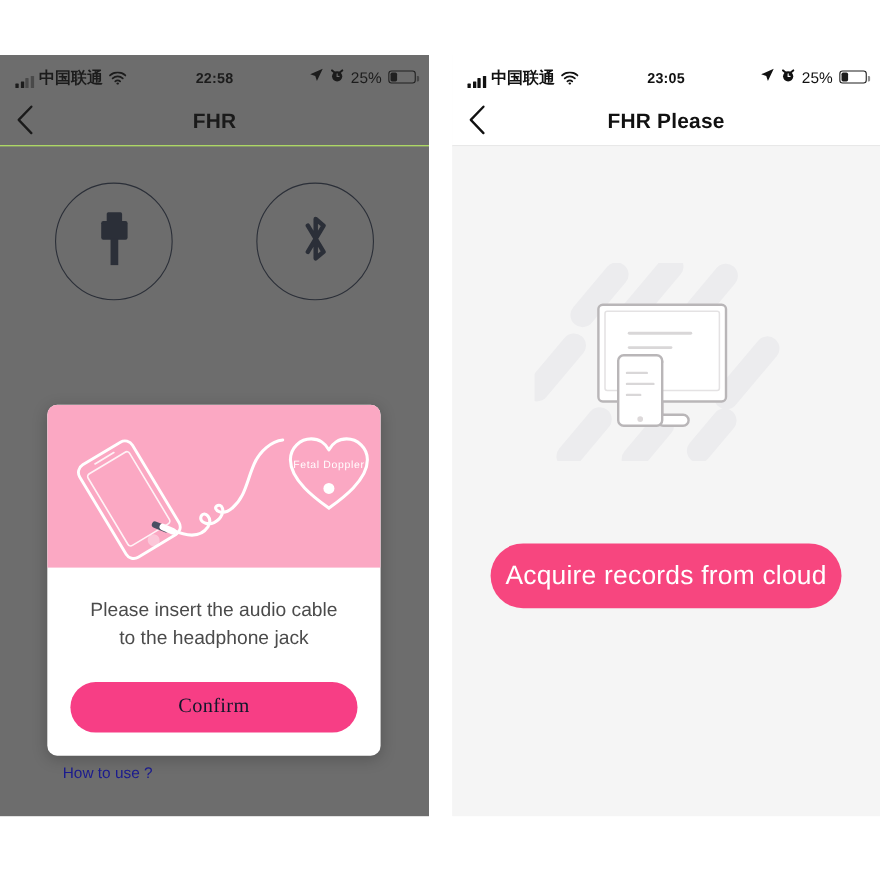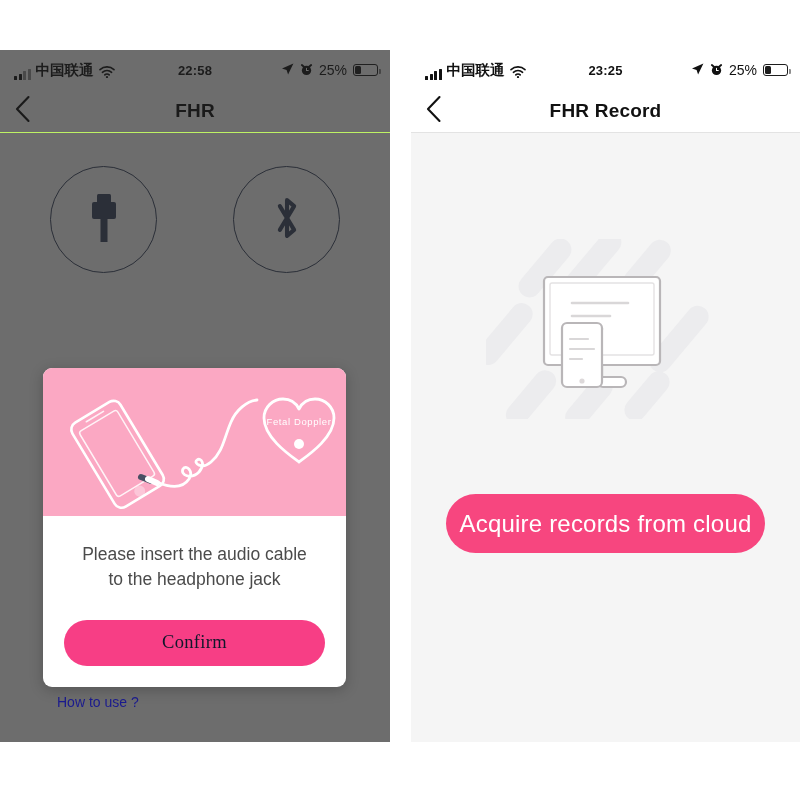--- a/index.html
+++ b/index.html
@@ -261,21 +261,21 @@
         <span class="carrier">中国联通</span>
         <span class="wifi-ico">
           <svg width="16" height="12" viewBox="0 0 16 12" fill="none">
             <path d="M1 3.6C3 1.8 5.4.9 8 .9s5 .9 7 2.7" stroke="currentColor" stroke-width="1.6" stroke-linecap="round"></path>
             <path d="M3.4 6.3C4.7 5.1 6.3 4.5 8 4.5s3.3.6 4.6 1.8" stroke="currentColor" stroke-width="1.6" stroke-linecap="round"></path>
             <path d="M5.8 8.9c.6-.6 1.4-.9 2.2-.9s1.6.3 2.2.9" stroke="currentColor" stroke-width="1.6" stroke-linecap="round"></path>
             <circle cx="8" cy="11" r="1.1" fill="currentColor"></circle>
           </svg>
         </span>
       </div>
-      <div class="sb-mid">23:25</div>
+      <div class="sb-mid">23:05</div>
       <div class="sb-right">
         <span class="loc-ico">
           <svg width="13" height="13" viewBox="0 0 13 13">
               <path d="M12.4.6 1 5.5l4.6 1.5L7.1 11.6 12.4.6Z" fill="currentColor"></path>
             </svg>
         </span>
         <span class="alarm-ico">
           <svg width="13" height="13" viewBox="0 0 14 14">
             <circle cx="7" cy="8" r="5" fill="currentColor"></circle>
             <path d="M2 2.2 4.2 4M12 2.2 9.8 4" stroke="currentColor" stroke-width="2" stroke-linecap="round"></path>
@@ -290,21 +290,21 @@
     </div>
 
     <div class="navbar">
       <div class="back-btn">
         <span>
           <svg width="17" height="28" viewBox="0 0 17 28">
               <path d="M14.5 2 3 14l11.5 12" stroke="currentColor" stroke-width="2.1" fill="none" stroke-linecap="round" stroke-linejoin="round"></path>
             </svg>
         </span>
       </div>
-      <div class="title">FHR Record</div>
+      <div class="title">FHR Please</div>
     </div>
 
     <div class="right-body">
 
       <div class="empty-art">
         <svg width="240" height="180" viewBox="0 0 240 180">
           <g fill="#ececee">
             <rect x="48" y="-6" width="22" height="70" rx="11" transform="rotate(40 59 29)"></rect>
             <rect x="96" y="-14" width="22" height="76" rx="11" transform="rotate(40 107 24)"></rect>
             <rect x="150" y="-4" width="22" height="62" rx="11" transform="rotate(40 161 27)"></rect>

